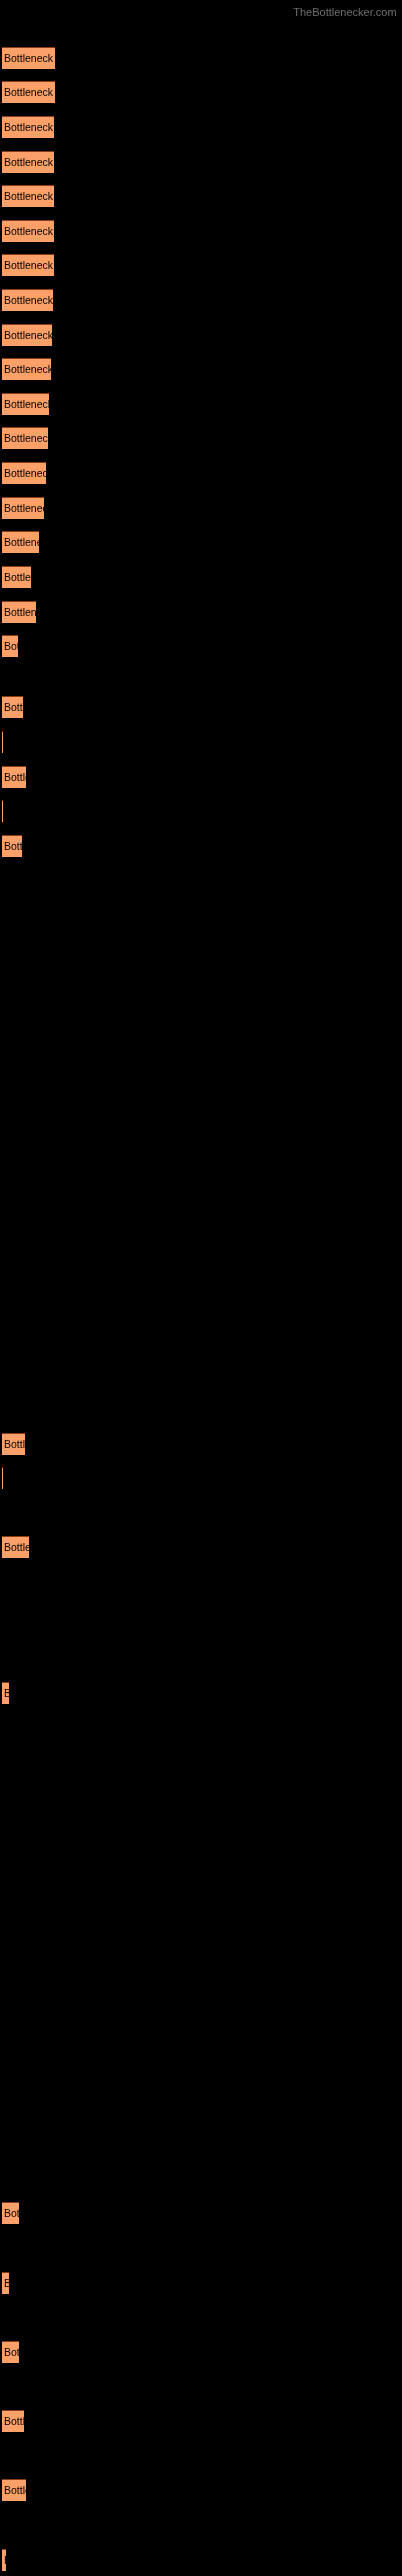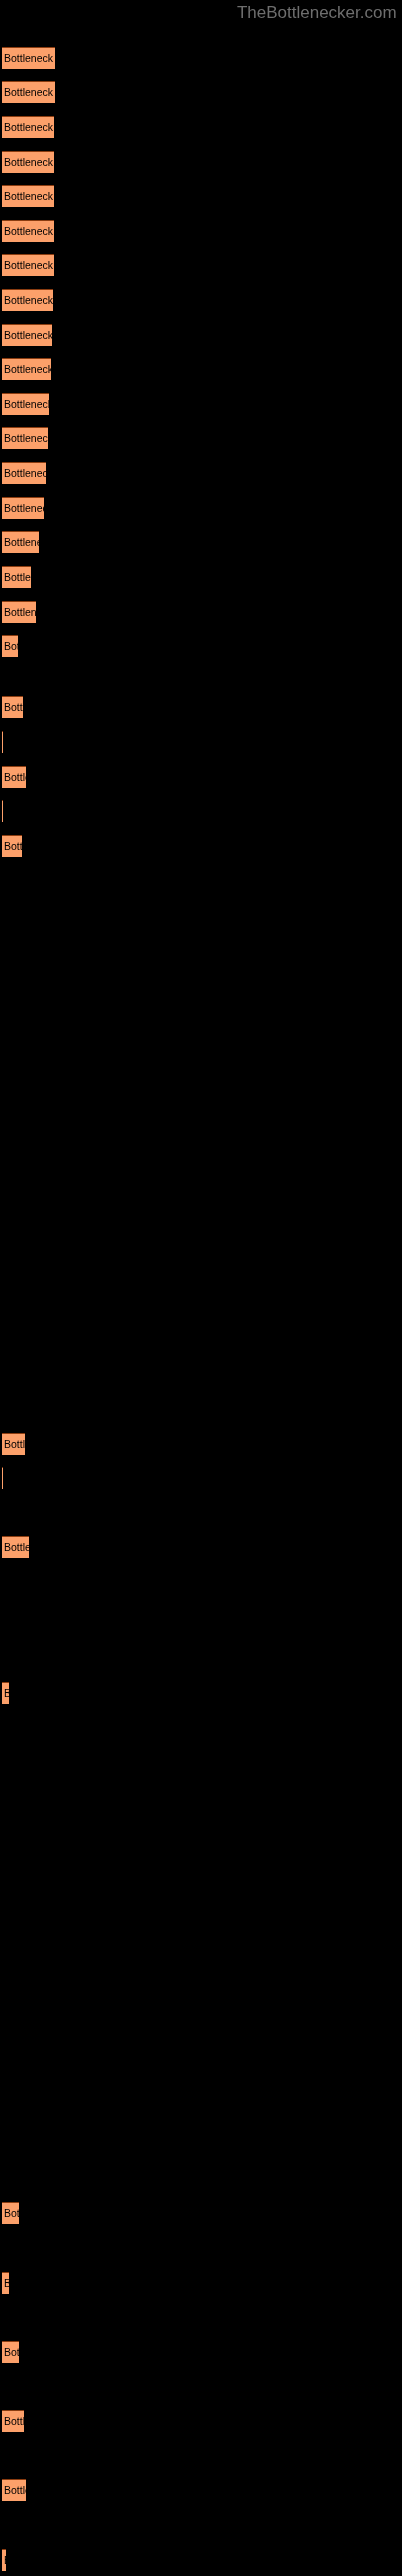--- a/index.html
+++ b/index.html
@@ -18,21 +18,21 @@
   .site-title {
     position: absolute;
     top: 1.6px;
     left: 0;
     width: 403px;
     text-align: right;
     padding-right: 6.4px;
     box-sizing: border-box;
     color: #6e6e6e;
     font-family: "Liberation Sans", sans-serif;
-    font-size: 17px;
+    font-size: 11px;
     line-height: 21px;
     letter-spacing: 0px;
     white-space: nowrap;
     user-select: none;
   }
 
   .chart-area {
     position: absolute;
     top: 0;
     left: 0;

